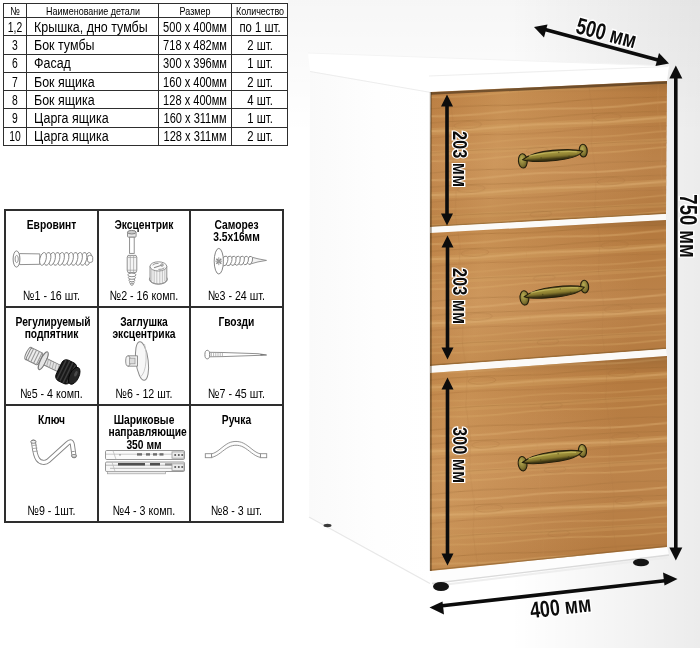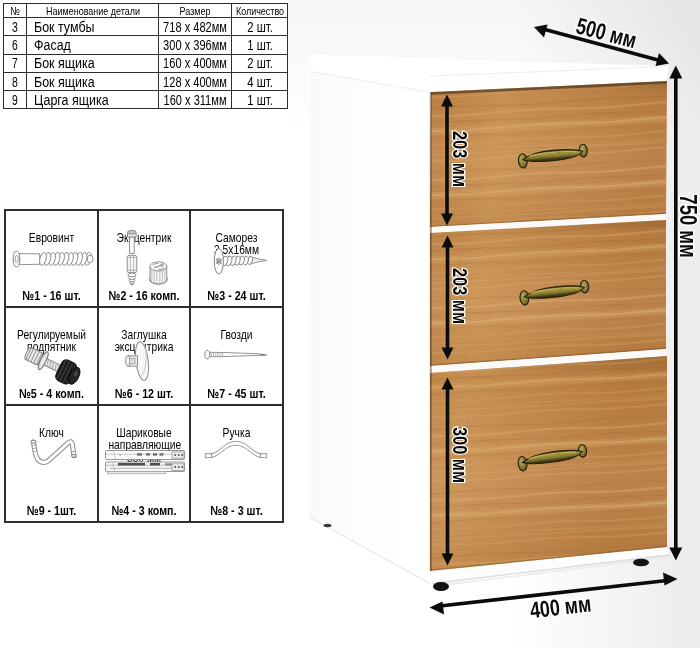--- a/index.html
+++ b/index.html
@@ -13,22 +13,22 @@
 #t1 td:nth-child(1) .sx{transform:translate(-50%,-50%) scaleX(0.74)}
 #t1 td:nth-child(3) .sx{transform:translate(-50%,-50%) scaleX(0.79)}
 #t1 td:nth-child(4) .sx{transform:translate(-50%,-50%) scaleX(0.81)}
 #t1 td.nm .sx{left:7px;transform:translate(0,-50%) scaleX(0.89);transform-origin:left center}
 #hw{position:absolute;left:4px;top:209px;z-index:2;border-collapse:collapse;table-layout:fixed;width:278px}
 #hw td{border:2px solid #2e2e2e;padding:0;vertical-align:top}
 #hw .cell{position:relative}
 #hw .c1{height:95px}
 #hw .c2{height:96px}
 #hw .c3{height:115px}
-#hw .ttl{font-weight:normal;font-size:13px;line-height:12.4px;text-align:center;padding-top:21px}
-#hw .num{font-weight:bold;font-size:13.5px;text-align:center;position:absolute;left:0;right:0;bottom:3px}
+#hw .ttl{font-weight:bold;font-size:13px;line-height:12.4px;text-align:center;padding-top:8px}
+#hw .num{font-weight:normal;font-size:13.5px;text-align:center;position:absolute;left:0;right:0;bottom:3px}
 #hw .sx{display:block;transform:scaleX(0.79);transform-origin:center center;text-align:center}
 #icons{position:absolute;left:0;top:0;z-index:3;pointer-events:none}
 </style></head>
 <body>
 
 <svg id="photo" width="700" height="648" viewBox="0 0 700 648">
 <defs>
 <linearGradient id="bgT" gradientUnits="userSpaceOnUse" x1="0" y1="0" x2="0" y2="135">
 <stop offset="0" stop-color="#000000" stop-opacity="0.035"></stop>
         <stop offset="1" stop-color="#000000" stop-opacity="0"></stop>
@@ -215,20 +215,34 @@
         </th>
         <th>
           <span class="sx">Размер</span>
         </th>
         <th>
           <span class="sx">Количество</span>
         </th>
       </tr>
 <tr>
         <td>
+          <span class="sx">1,2</span>
+        </td>
+        <td class="nm">
+          <span class="sx">Крышка, дно тумбы</span>
+        </td>
+        <td>
+          <span class="sx">500 x 400мм</span>
+        </td>
+        <td>
+          <span class="sx">по 1 шт.</span>
+        </td>
+      </tr>
+<tr>
+        <td>
           <span class="sx">3</span>
         </td>
         <td class="nm">
           <span class="sx">Бок тумбы</span>
         </td>
         <td>
           <span class="sx">718 x 482мм</span>
         </td>
         <td>
           <span class="sx">2 шт.</span>
@@ -281,20 +295,34 @@
           <span class="sx">9</span>
         </td>
         <td class="nm">
           <span class="sx">Царга ящика</span>
         </td>
         <td>
           <span class="sx">160 x 311мм</span>
         </td>
         <td>
           <span class="sx">1 шт.</span>
+        </td>
+      </tr>
+<tr>
+        <td>
+          <span class="sx">10</span>
+        </td>
+        <td class="nm">
+          <span class="sx">Царга ящика</span>
+        </td>
+        <td>
+          <span class="sx">128 x 311мм</span>
+        </td>
+        <td>
+          <span class="sx">2 шт.</span>
         </td>
       </tr>
 </tbody>
   </table>
 
 <table id="hw">
 <colgroup>
       <col style="width:93px">
       <col style="width:92px">
       <col style="width:93px">

